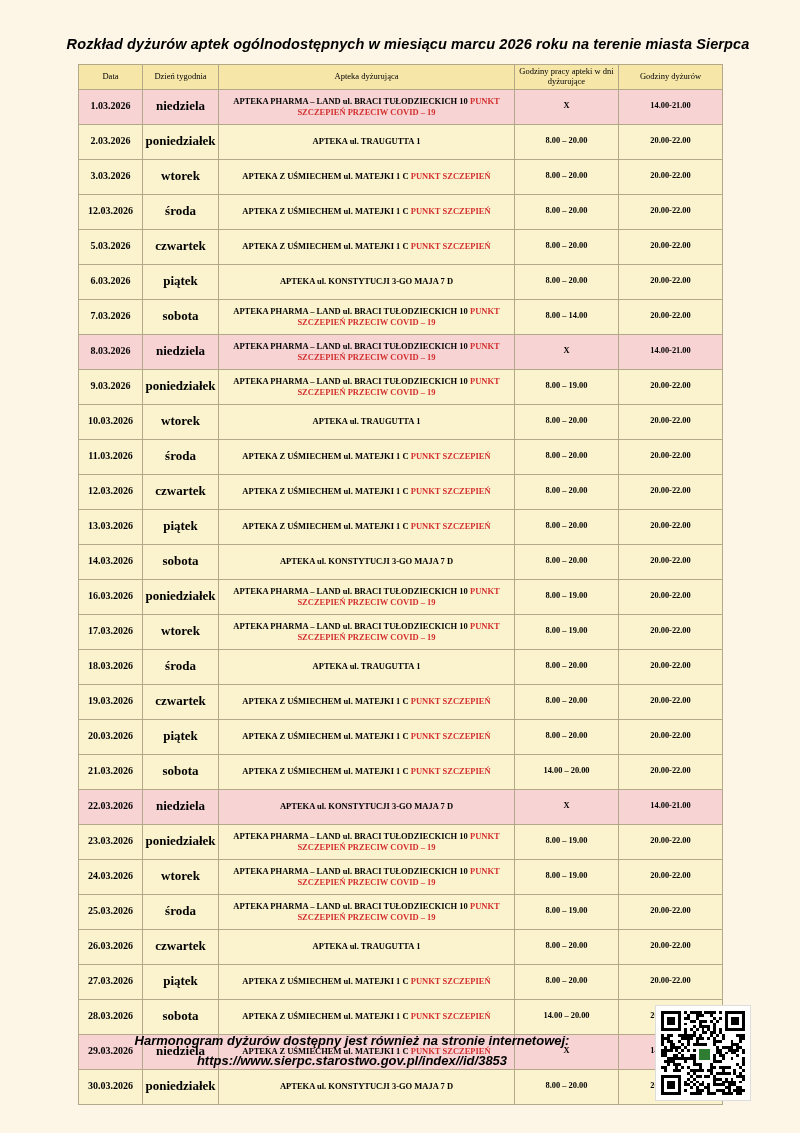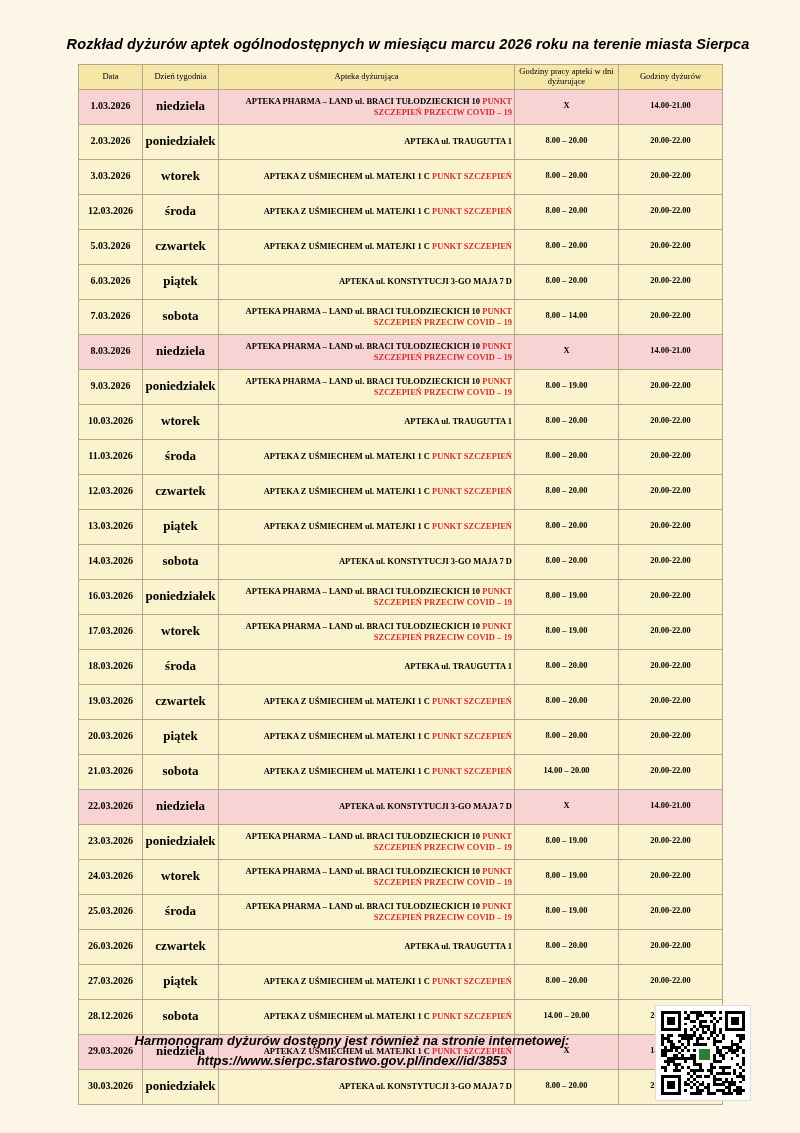--- a/index.html
+++ b/index.html
@@ -71,21 +71,20 @@
     height: 30px;
   }
   tbody tr.sunday td {
     background: #f7d3d3;
   }
   td.date { font-size: 10px; margin-left: 8px; }
   td.day  { font-size: 13px; margin-left: 28px; }
   td.pharm {
     font-size: 8.5px;
     padding: 3px 4px;
-    text-align: right;
   }
   .red { color: #d32f2f; }
   td.hours, td.duty { font-size: 8.4px; }
 
   .footer {
     position: absolute;
     left: 0;
     bottom: 18px;
     width: 800px;
     height: 110px;
@@ -321,21 +320,21 @@
             <td class="duty">20.00-22.00</td>
           </tr>
           <tr class="row">
             <td class="date">27.03.2026</td>
             <td class="day">piątek</td>
             <td class="pharm"><span>APTEKA Z UŚMIECHEM  ul. MATEJKI 1 C</span> <span class="red">PUNKT SZCZEPIEŃ</span></td>
             <td class="hours">8.00 – 20.00</td>
             <td class="duty">20.00-22.00</td>
           </tr>
           <tr class="row">
-            <td class="date">28.12.2026</td>
+            <td class="date">28.03.2026</td>
             <td class="day">sobota</td>
             <td class="pharm"><span>APTEKA Z UŚMIECHEM  ul. MATEJKI 1 C</span> <span class="red">PUNKT SZCZEPIEŃ</span></td>
             <td class="hours">14.00  –  20.00</td>
             <td class="duty">20.00-22.00</td>
           </tr>
           <tr class="row sunday">
             <td class="date">29.03.2026</td>
             <td class="day">niedziela</td>
             <td class="pharm"><span>APTEKA Z UŚMIECHEM  ul. MATEJKI 1 C</span> <span class="red">PUNKT SZCZEPIEŃ</span></td>
             <td class="hours">X</td>

